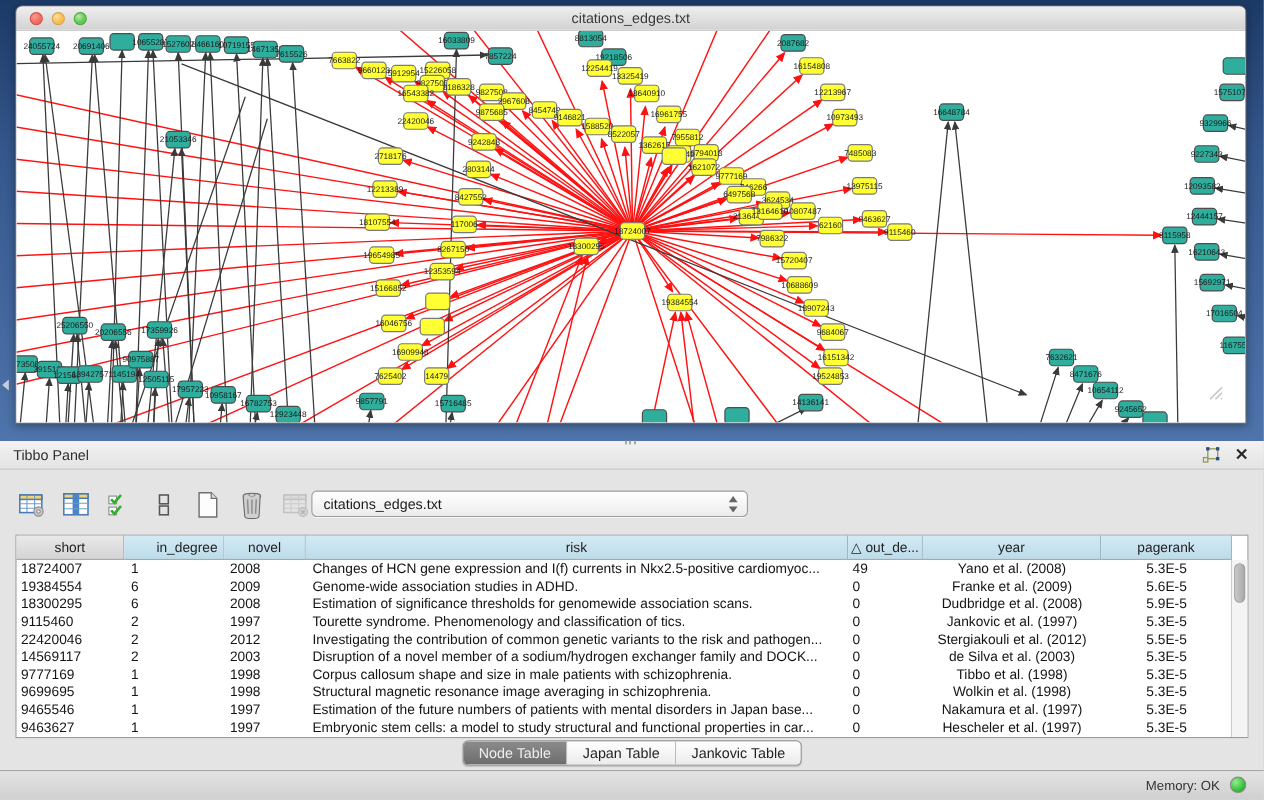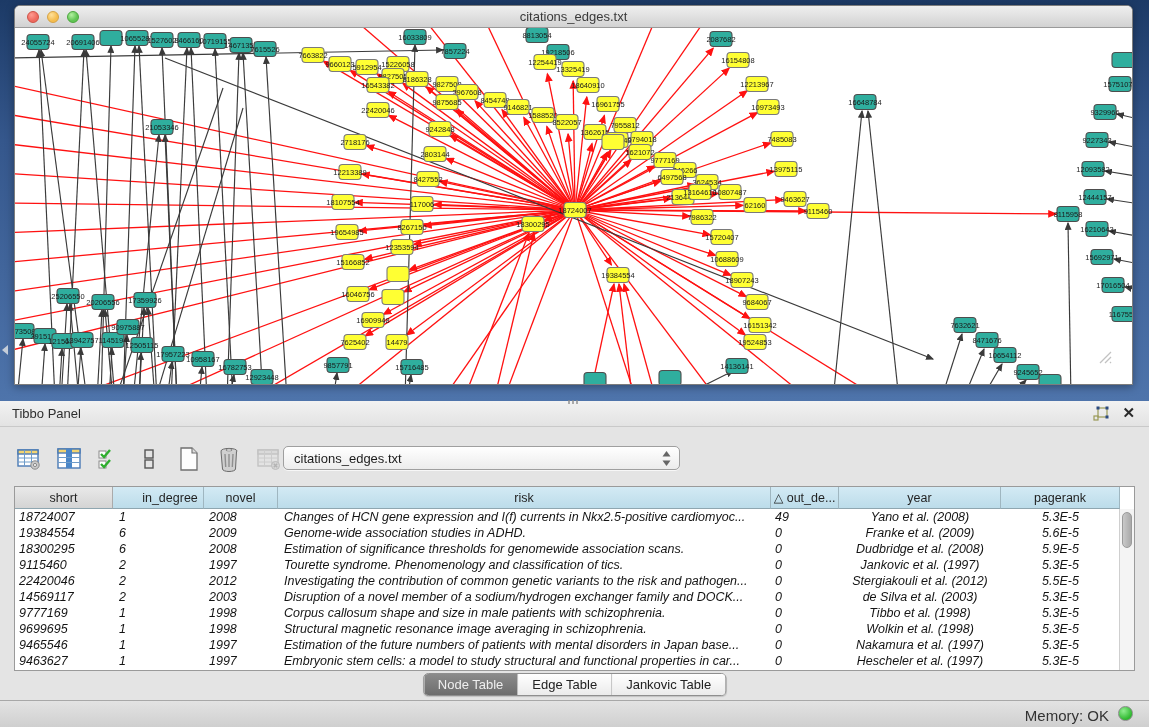--- a/index.html
+++ b/index.html
@@ -41,38 +41,38 @@
   .combo .combo-text{position:absolute;left:10px;top:4px;font-size:13px;color:#1c1c1c;}
   .combo .stepper{position:absolute;right:8px;top:4px;}
 
   .table-wrap{position:absolute;left:14px;top:85px;width:1121px;height:185px;
     border:1px solid #9a9a9a;background:#fff;}
   .thead{position:absolute;left:0;top:0;height:22px;white-space:nowrap;font-size:0;}
   .th{display:inline-block;height:22px;line-height:22px;font-size:12.5px;color:#1f1f1f;
     text-align:center;background:linear-gradient(#d3eaf4,#bcdcea);border-right:1px solid #9fb6c0;
     border-bottom:1px solid #8fa6b0;overflow:hidden;vertical-align:top;}
   .th.gray{background:linear-gradient(#e9e9e9,#d4d4d4);border-right:1px solid #aaaaaa;}
-  .tbody{position:absolute;left:0;top:22px;width:1017px;font-style:italic;}
+  .tbody{position:absolute;left:0;top:22px;width:1017px;}
   .tr{height:16px;white-space:nowrap;font-size:0;}
   .td{display:inline-block;height:16px;line-height:16px;font-size:12.5px;color:#141414;
     overflow:hidden;white-space:nowrap;vertical-align:top;}
   .vscroll{position:absolute;right:0;top:22px;width:15px;height:161px;background:#f4f4f4;border-left:1px solid #cfcfcf;}
   .vthumb{position:absolute;left:2px;top:3px;width:10px;height:36px;border-radius:6px;
     background:linear-gradient(90deg,#c9c9c9,#a9a9a9);border:1px solid #9a9a9a;}
 
   .tabs{position:absolute;left:50%;top:272px;transform:translateX(-50%);display:flex;height:23px;
     border:1px solid #8f8f8f;border-radius:5px;overflow:hidden;background:#fff;box-shadow:0 1px 1px rgba(0,0,0,.15);}
   .tab{padding:0 14px;line-height:22px;font-size:13px;color:#222;
     background:linear-gradient(#ffffff,#ebebeb);border-right:1px solid #b2b2b2;}
   .tab:last-child{border-right:none;}
   .tab.selected{background:linear-gradient(#8b8b8b,#6d6d6d);color:#efefef;}
 
   .statusbar{position:absolute;left:0;top:299px;width:100%;height:27px;
     background:linear-gradient(#e3e3e3,#cfcfcf);border-top:1px solid #a8a8a8;}
-  .mem-label{position:absolute;right:40px;top:6px;font-size:15px;color:#333;}
+  .mem-label{position:absolute;right:40px;top:6px;font-size:12px;color:#333;}
   .mem-dot{position:absolute;right:16px;top:5px;width:15px;height:15px;border-radius:50%;
     background:radial-gradient(circle at 35% 30%,#90ee90,#2eb82e 70%);border:1px solid #8a8a8a;}
   .divider-grip{position:absolute;left:568px;top:-1px;width:12px;height:4px;opacity:.7;
     background:repeating-linear-gradient(90deg,#8a8a8a 0 2px,transparent 2px 4px);}
 </style>
 </head>
 <body>
 
 <div class="screen">
 
@@ -820,21 +820,21 @@
           <div class="tr"><div class="td" style="width: 98px; text-align: left; padding-left: 4px;">9465546</div><div class="td" style="width: 91px; text-align: left; padding-left: 6px;">1</div><div class="td" style="width: 74px; text-align: left; padding-left: 5px;">1997</div><div class="td" style="width: 493px; text-align: left; padding-left: 6px;">Estimation of the future numbers of patients with mental disorders in Japan base...</div><div class="td" style="width: 68px; text-align: left; padding-left: 4px;">0</div><div class="td" style="width: 162px; text-align: center;">Nakamura et al. (1997)</div><div class="td" style="width: 119px; text-align: center;">5.3E-5</div></div>
           <div class="tr"><div class="td" style="width: 98px; text-align: left; padding-left: 4px;">9463627</div><div class="td" style="width: 91px; text-align: left; padding-left: 6px;">1</div><div class="td" style="width: 74px; text-align: left; padding-left: 5px;">1997</div><div class="td" style="width: 493px; text-align: left; padding-left: 6px;">Embryonic stem cells: a model to study structural and functional properties in car...</div><div class="td" style="width: 68px; text-align: left; padding-left: 4px;">0</div><div class="td" style="width: 162px; text-align: center;">Hescheler et al. (1997)</div><div class="td" style="width: 119px; text-align: center;">5.3E-5</div></div>
         </div>
       <div class="vscroll">
         <div class="vthumb"></div>
       </div>
     </div>
 
     <div class="tabs" id="tabs">
         <div class="tab selected">Node Table</div>
-        <div class="tab">Edge Table</div>
+        <div class="tab">Japan Table</div>
         <div class="tab">Jankovic Table</div>
       </div>
 
     <div class="statusbar">
       <span class="mem-label">Memory: OK</span>
       <span class="mem-dot"></span>
     </div>
   </div>
 </div>
 

